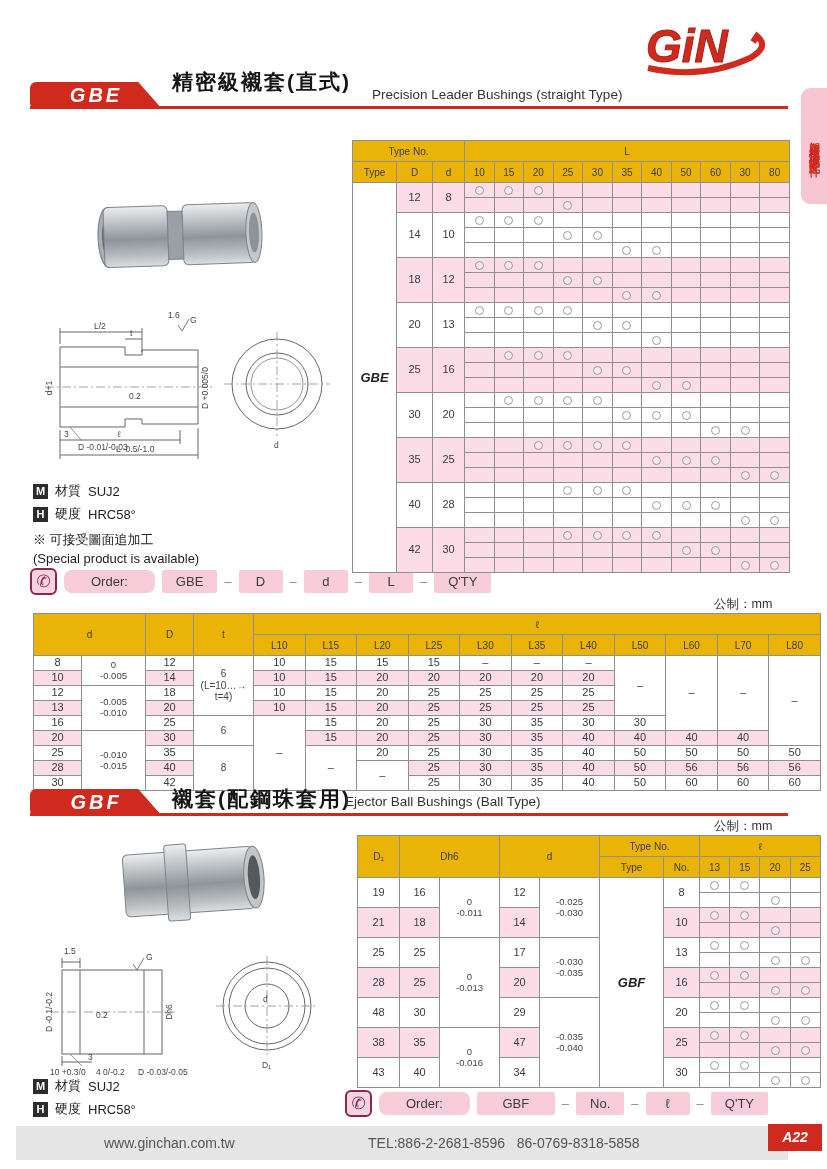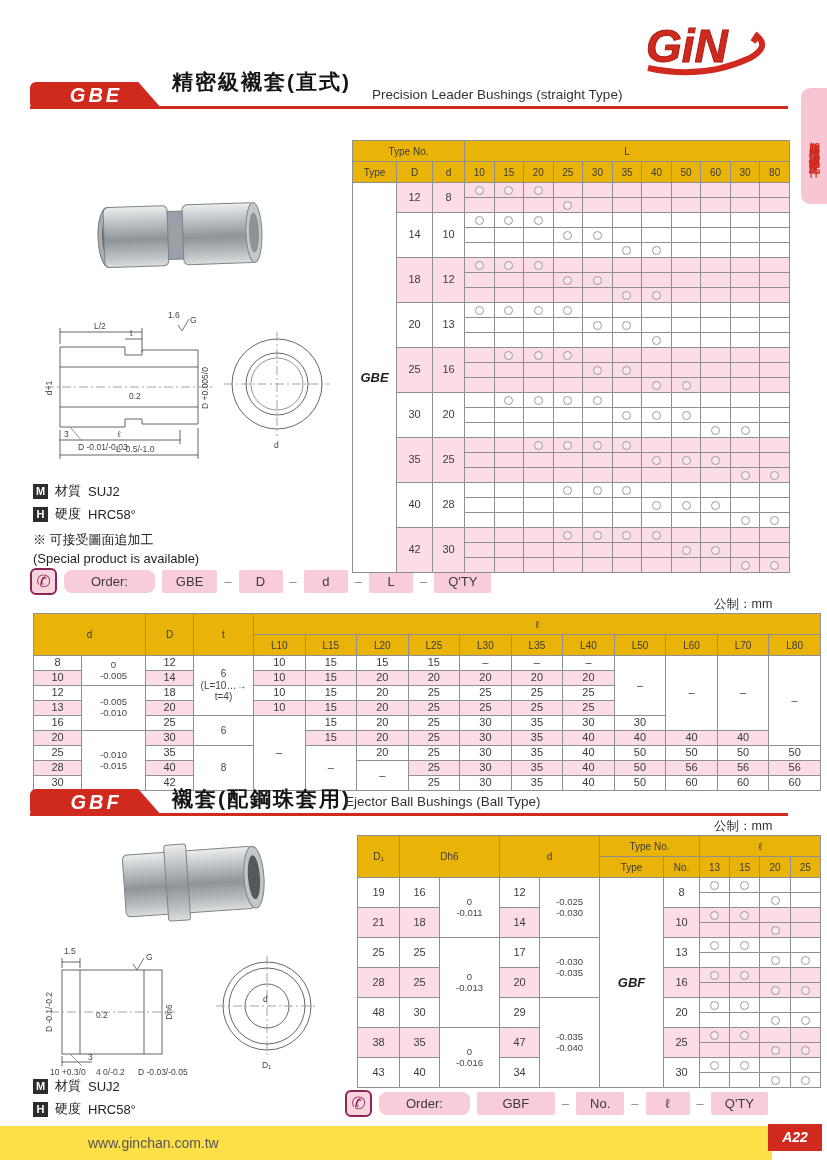--- a/index.html
+++ b/index.html
@@ -24,21 +24,21 @@
 .logo{position:absolute;left:628px;top:16px;width:164px;height:66px}
 .metric{position:absolute;font-size:12.5px;color:#333;white-space:pre}
 .mh{position:absolute;font-size:13px;color:#222;display:flex;align-items:center;gap:7px;white-space:pre}
 .mh .sq{width:15px;height:15px;background:#2c2c2c;color:#fff;font-size:11px;font-weight:bold;display:flex;align-items:center;justify-content:center;flex:none}
 .note{position:absolute;font-size:13px;color:#222;white-space:nowrap}
 .order{position:absolute;display:flex;align-items:center;gap:7px;font-size:13px;color:#3b3b3b}
 .order .phone{width:27px;height:27px;border:2px solid #8c2456;border-radius:6px;background:#f9d3de;color:#8c2456;font-size:17px;display:flex;align-items:center;justify-content:center;flex:none}
 .order .lbl{background:#f8ccd9;padding:4px 27px;border-radius:8px}
 .order .box{background:#f8ccd9;padding:4px 14px;border-radius:2px;min-width:44px;text-align:center}
 .order .dash{color:#888}
-.footer{position:absolute;left:0;top:1126px;width:772px;height:34px;background:#fde047}
+.footer{position:absolute;left:16px;top:1126px;width:772px;height:34px;background:#e5e5e5}
 .footer .web{position:absolute;left:88px;top:9px;font-size:14px;color:#555}
 .footer .tel{position:absolute;left:352px;top:9px;font-size:14px;color:#555;white-space:pre}
 .pageno{position:absolute;left:768px;top:1124px;width:54px;height:27px;background:#d0291e;color:#fff;font-weight:bold;font-style:italic;font-size:14px;text-align:center;line-height:27px}
 svg text{font-family:"Liberation Sans",sans-serif}
 .draw{position:absolute}
 </style>
 </head>
 <body>
 
 <svg class="logo" viewBox="0 0 164 66">
@@ -945,14 +945,15 @@
     <span class="dash">–</span>
   <span class="box">No.</span>
     <span class="dash">–</span>
   <span class="box">ℓ</span>
     <span class="dash">–</span>
   <span class="box">Q'TY</span>
 </div>
 
 <div class="footer">
   <span class="web">www.ginchan.com.tw</span>
+  <span class="tel">TEL:886-2-2681-8596   86-0769-8318-5858</span>
 </div>
 <div class="pageno">A22</div>
 
 </body></html>

